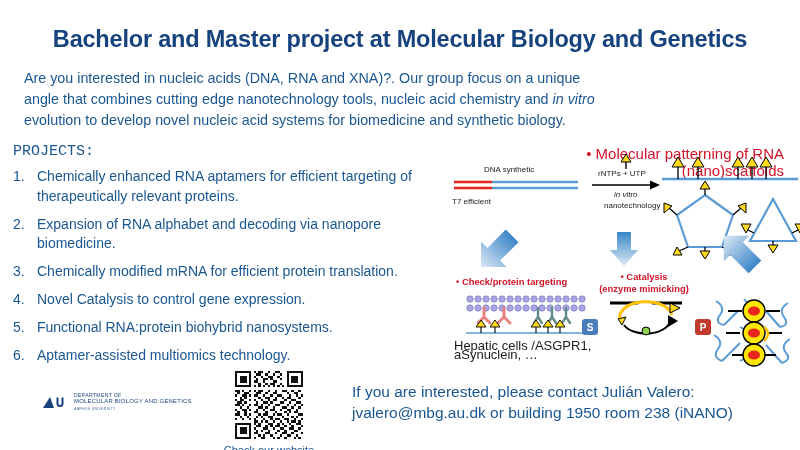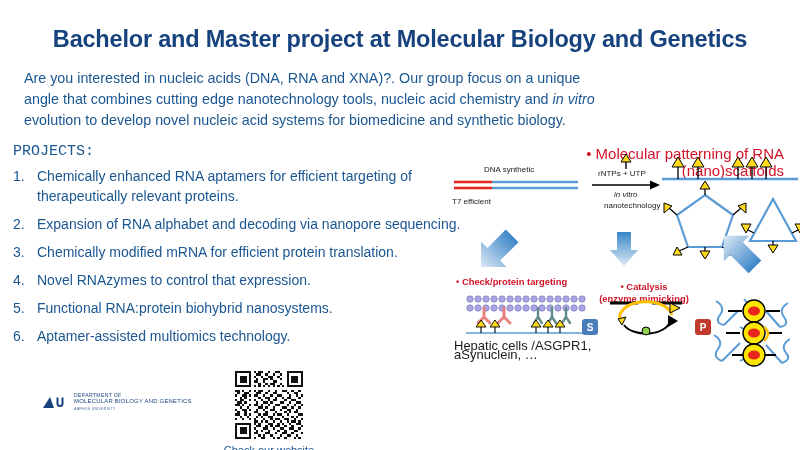--- a/index.html
+++ b/index.html
@@ -97,29 +97,29 @@
   </div>
 
   <div class="projects-head">PROJECTS:</div>
   <div class="projects">
     <div class="proj-item">
       <span class="proj-num">1.</span>
       <span class="proj-text">Chemically enhanced RNA aptamers for efficient targeting of therapeutically relevant proteins.</span>
     </div>
     <div class="proj-item">
       <span class="proj-num">2.</span>
-      <span class="proj-text">Expansion of RNA alphabet and decoding via nanopore sequencing.</span>
+      <span class="proj-text">Expansion of RNA alphabet and decoding via nanopore biomedicine.</span>
     </div>
     <div class="proj-item">
       <span class="proj-num">3.</span>
       <span class="proj-text">Chemically modified mRNA for efficient protein translation.</span>
     </div>
     <div class="proj-item">
       <span class="proj-num">4.</span>
-      <span class="proj-text">Novel RNAzymes to control that expression.</span>
+      <span class="proj-text">Novel Catalysis to control gene expression.</span>
     </div>
     <div class="proj-item">
       <span class="proj-num">5.</span>
       <span class="proj-text">Functional RNA:protein biohybrid nanosystems.</span>
     </div>
     <div class="proj-item">
       <span class="proj-num">6.</span>
       <span class="proj-text">Aptamer-assisted multiomics technology.</span>
     </div>
   </div>
@@ -359,20 +359,24 @@
         <path d="M29 7 L29 19 A7 7 0 0 0 43 19 L43 7 L39 7 L39 19 A3 3 0 0 1 33 19 L33 7 Z" fill="#16427d"></path>
       </svg>
     </div>
     <div class="logo-txt">
       <div class="logo-l1">DEPARTMENT OF</div>
       <div class="logo-l2">MOLECULAR BIOLOGY AND GENETICS</div>
       <div class="logo-l3">AARHUS UNIVERSITY</div>
     </div>
   </div>
 
+  <div class="contact">
+    <div>If you are interested, please contact Julián Valero:</div>
+    <div>jvalero@mbg.au.dk or building 1950 room 238 (iNANO)</div>
+  </div>
 
   <div class="figure">
 
     <div class="fig-title">
       <span class="red-dot">•&nbsp;</span><span>Molecular patterning of RNA (nano)scaffolds</span>
     </div>
 
     <div class="lbl" style="left:32px;top:20px;">DNA synthetic</div>
     <div class="lbl" style="left:0px;top:52px;">T7 efficient</div>
 
@@ -528,21 +532,21 @@
         <polygon points="74,27 79,34 69,34"></polygon>
           <polygon points="86,27 91,34 81,34"></polygon>
         <polygon points="98,27 103,34 93,34"></polygon>
       </g>
     </svg>
     <div class="cap" style="left:2px;top:196px;width:140px;">
       <div>Hepatic cells /ASGPR1,</div>
       <div>aSynuclein, …</div>
     </div>
 
-    <div class="sec-title" style="left:146px;top:136px;width:92px;text-align:center;">
+    <div class="sec-title" style="left:146px;top:126px;width:92px;text-align:center;">
       <div><span class="red-dot">•&nbsp;</span><span>Catalysis</span></div>
       <div>(enzyme mimicking)</div>
     </div>
     <svg style="position:absolute;left:152px;top:152px;" width="86" height="42" aria-hidden="true">
       <line x1="6" y1="6" x2="34" y2="6" stroke="#000" stroke-width="3"></line>
       <line x1="48" y1="6" x2="78" y2="6" stroke="#000" stroke-width="3"></line>
       <path d="M16 22 A24 14 0 0 1 68 18" fill="none" stroke="#ffc000" stroke-width="3"></path>
       <path d="M20 28 A24 14 0 0 0 66 24" fill="none" stroke="#000" stroke-width="2"></path>
       <polygon points="14,22 22,20 18,28" fill="#ffd91e" stroke="#000" stroke-width="1"></polygon>
       <polygon points="66,6 76,11 66,16" fill="#ffd91e" stroke="#000" stroke-width="1"></polygon>

